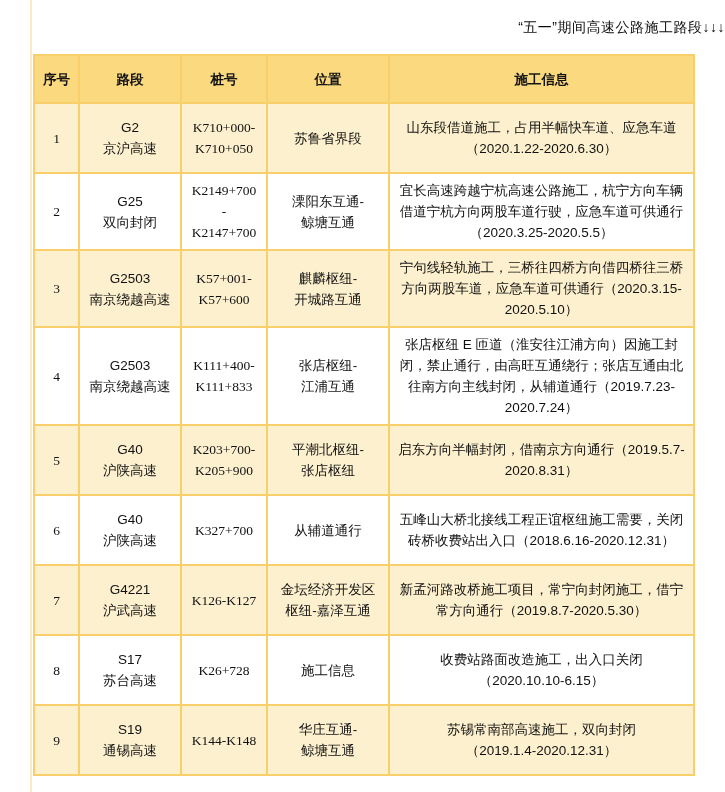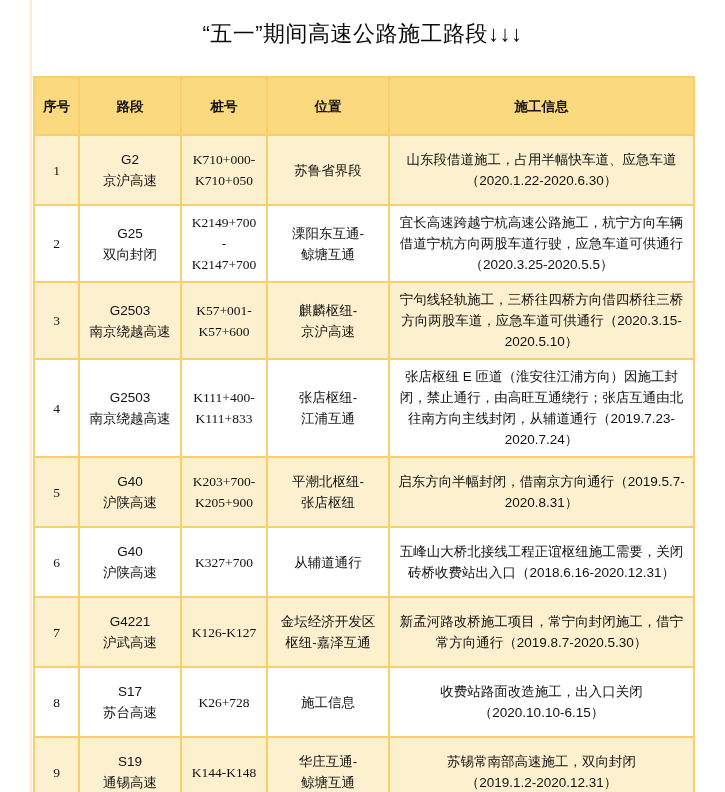--- a/index.html
+++ b/index.html
@@ -19,45 +19,45 @@
   }
   .left-line {
     position: absolute;
     left: 30px;
     top: 0;
     width: 2px;
     height: 792px;
     background: var(--line-color, #fbeac6);
   }
   .page-title {
-    text-align: center;
+    text-align: right;
     padding-top: 19px;
-    padding-bottom: 27px;
-    font-size: 22px;
+    padding-bottom: 17px;
+    font-size: 14px;
     letter-spacing: 0.5px;
     color: #0b0b0b;
   }
   table.highway {
     margin-left: 33px;
     width: 660px;
     border-collapse: collapse;
     table-layout: fixed;
   }
   table.highway th, table.highway td {
     border: 2px solid var(--border-color, #f8cf6a);
     font-size: 13.5px;
     line-height: 21px;
     vertical-align: middle;
   }
   col.c-num  { width: 45px; }
   col.c-road { width: 102px; }
   col.c-stake{ width: 86px; }
   col.c-loc  { width: 122px; }
   col.c-info { width: 305px; }
-  thead tr { height: 58px; }
+  thead tr { height: 48px; }
   tbody tr { height: 70px; }
   table.highway th {
     background: var(--header-bg, #fbd97e);
     font-weight: bold;
     text-align: center;
     padding: 4px 2px;
     color: #151515;
   }
   table.highway td {
     text-align: center;
@@ -126,21 +126,21 @@
       <td class="cell-info">宜长高速跨越宁杭高速公路施工，杭宁方向车辆借道宁杭方向两股车道行驶，应急车道可供通行（2020.3.25-2020.5.5）</td>
     </tr>
 
     <tr>
       <td class="cell-num">3</td>
       <td class="cell-road">G2503
 南京绕越高速</td>
       <td class="cell-stake">K57+001-
 K57+600</td>
       <td class="cell-loc">麒麟枢纽-
-京沪高速</td>
+开城路互通</td>
       <td class="cell-info">宁句线轻轨施工，三桥往四桥方向借四桥往三桥方向两股车道，应急车道可供通行（2020.3.15-2020.5.10）</td>
     </tr>
 
     <tr>
       <td class="cell-num">4</td>
       <td class="cell-road">G2503
 南京绕越高速</td>
       <td class="cell-stake">K111+400-
 K111+833</td>
       <td class="cell-loc">张店枢纽-
@@ -189,18 +189,18 @@
     </tr>
 
     <tr>
       <td class="cell-num">9</td>
       <td class="cell-road">S19
 通锡高速</td>
       <td class="cell-stake">K144-K148</td>
       <td class="cell-loc">华庄互通-
 鲸塘互通</td>
       <td class="cell-info">苏锡常南部高速施工，双向封闭
-（2019.1.2-2020.12.31）</td>
+（2019.1.4-2020.12.31）</td>
     </tr>
   </tbody>
   </table>
 
 </div>
 
 </body></html>

